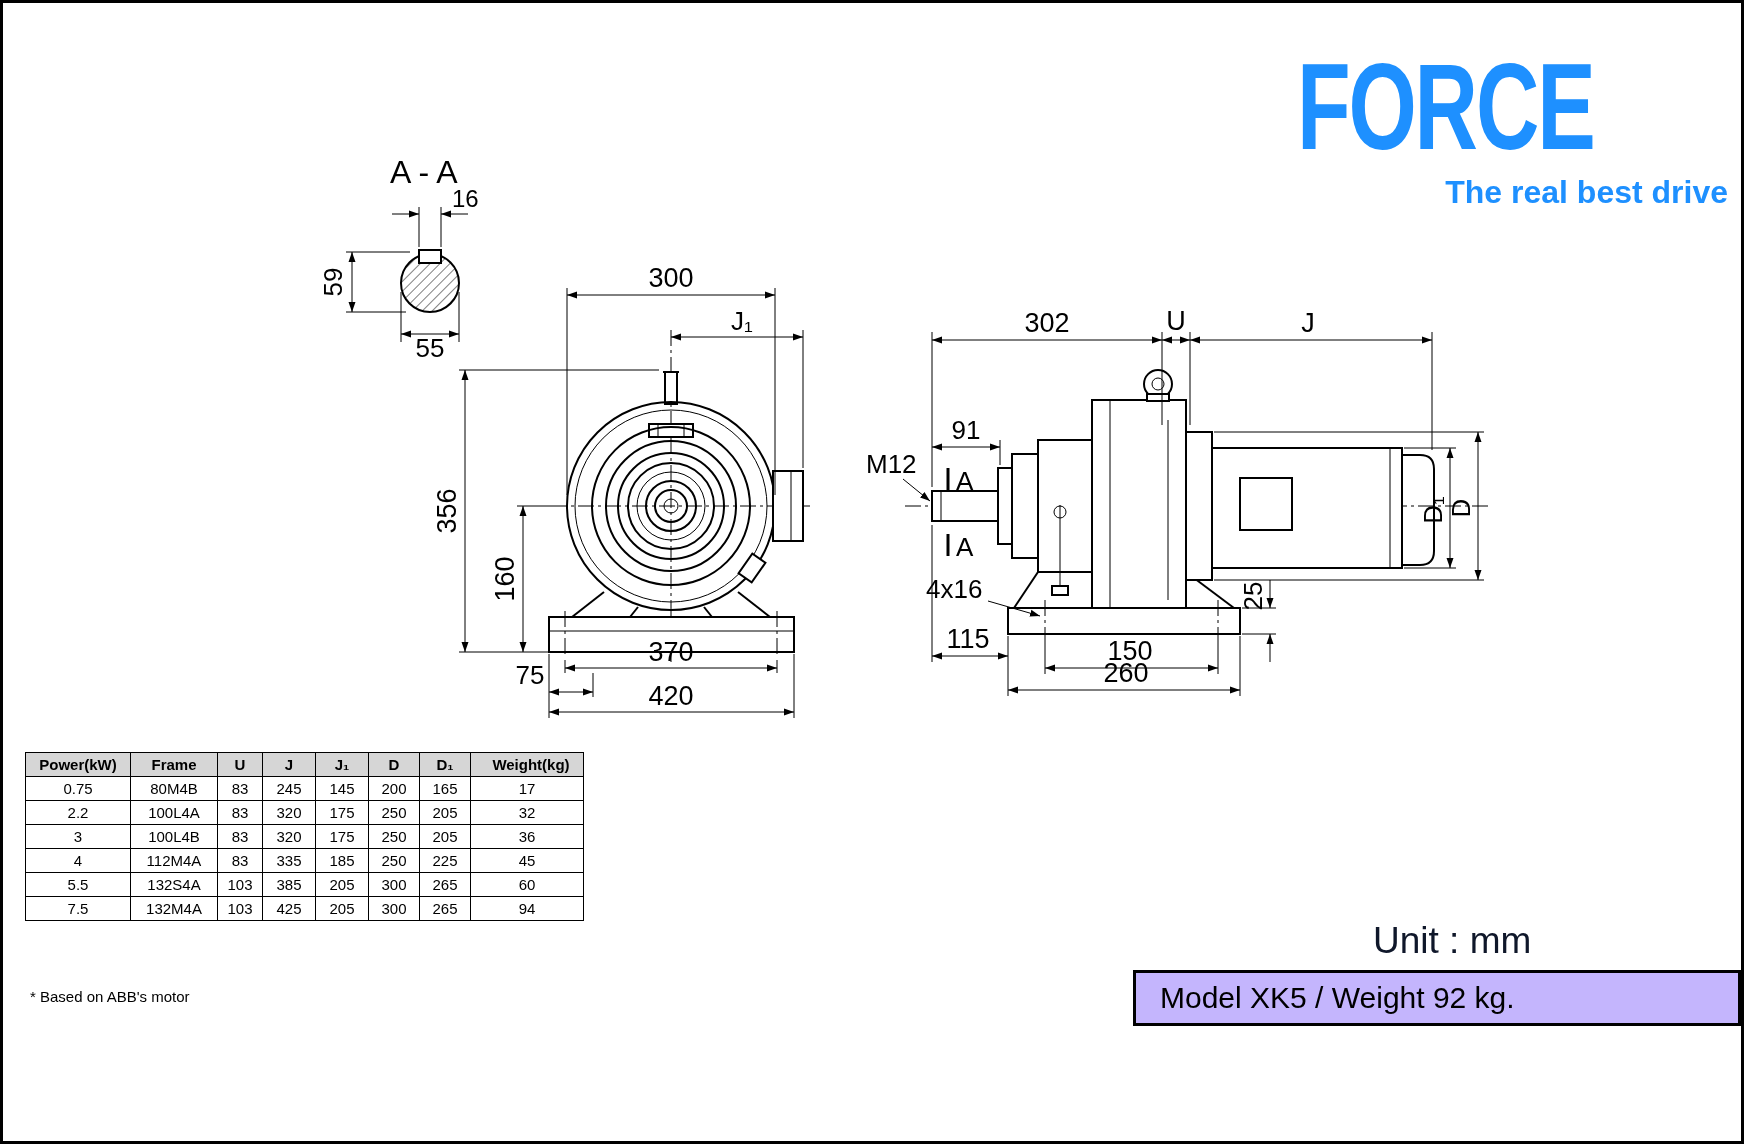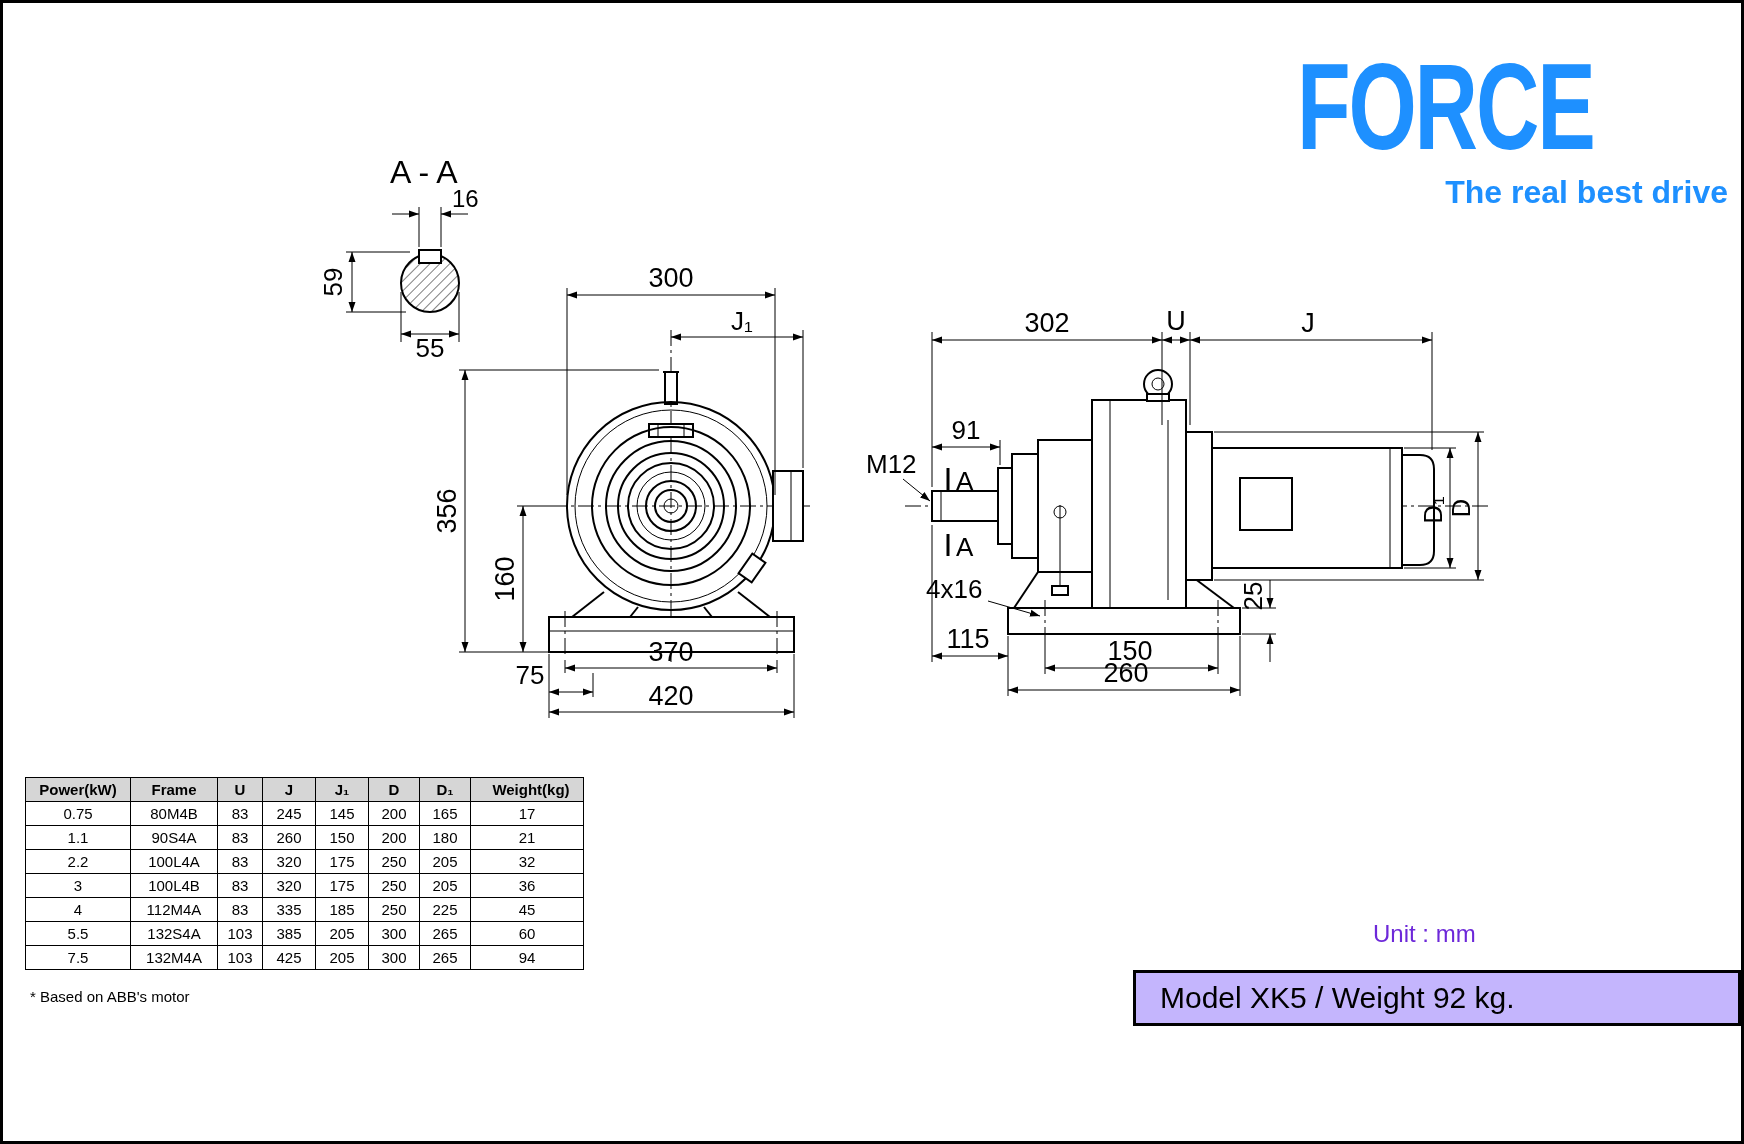--- a/index.html
+++ b/index.html
@@ -27,35 +27,35 @@
   .cut  { stroke:#000; stroke-width:3; fill:none; }
 
   .logo { position:absolute; left:1248px; top:50px; width:480px; color:#1e90ff;text-align:right; }
   .logo-name {
     font-weight:bold; font-size:122px; line-height:0.95; letter-spacing:-3px;
     transform:scaleX(0.72); transform-origin:left top; white-space:nowrap;
   }
   .logo-tagline { font-weight:bold; font-size:32px; margin-top:8px; letter-spacing:0px; white-space:nowrap; }
 
   table.spec {
-    position:absolute; left:25px; top:777px; border-collapse:collapse;
+    position:absolute; left:25px; top:752px; border-collapse:collapse;
     font-size:15px; table-layout:fixed;
   }
   table.spec th, table.spec td {
     border:1px solid #000; text-align:center; padding:2px 4px; height:19px;
     overflow:hidden; white-space:nowrap;
   }
   table.spec th { background:#d6d6d6; font-weight:bold; }
   table.spec th:nth-child(1){ width:96px; } table.spec th:nth-child(2){ width:78px; }
   table.spec th:nth-child(3){ width:36px; } table.spec th:nth-child(4){ width:44px; }
   table.spec th:nth-child(5){ width:44px; } table.spec th:nth-child(6){ width:42px; }
   table.spec th:nth-child(7){ width:42px; } table.spec th:nth-child(8){ width:96px;padding-left:12px; }
 
   .footnote { position:absolute; left:30px; top:988px; font-size:15px; color:#000; }
-  .unit { position:absolute; left:1373px; top:920px; font-size:24px; color:#6d28d9; }
+  .unit { position:absolute; left:1373px; top:920px; font-size:37px; color:#0f172a; }
   .model-box {
     position:absolute; left:1133px; right:3px; top:970px; height:56px;
     border:3px solid #000; box-sizing:border-box;
     display:flex; align-items:center; padding-left:24px; font-size:30px; color:#000;
     background:#c4b5fd;
   }
 </style>
 </head>
 <body>
 
@@ -282,30 +282,20 @@
         <td>0.75</td>
         <td>80M4B</td>
         <td>83</td>
         <td>245</td>
         <td>145</td>
         <td>200</td>
         <td>165</td>
         <td>17</td>
       </tr>
       <tr>
-        <td>1.1</td>
-        <td>90S4A</td>
-        <td>83</td>
-        <td>260</td>
-        <td>150</td>
-        <td>200</td>
-        <td>180</td>
-        <td>21</td>
-      </tr>
-      <tr>
         <td>2.2</td>
         <td>100L4A</td>
         <td>83</td>
         <td>320</td>
         <td>175</td>
         <td>250</td>
         <td>205</td>
         <td>32</td>
       </tr>
       <tr>

